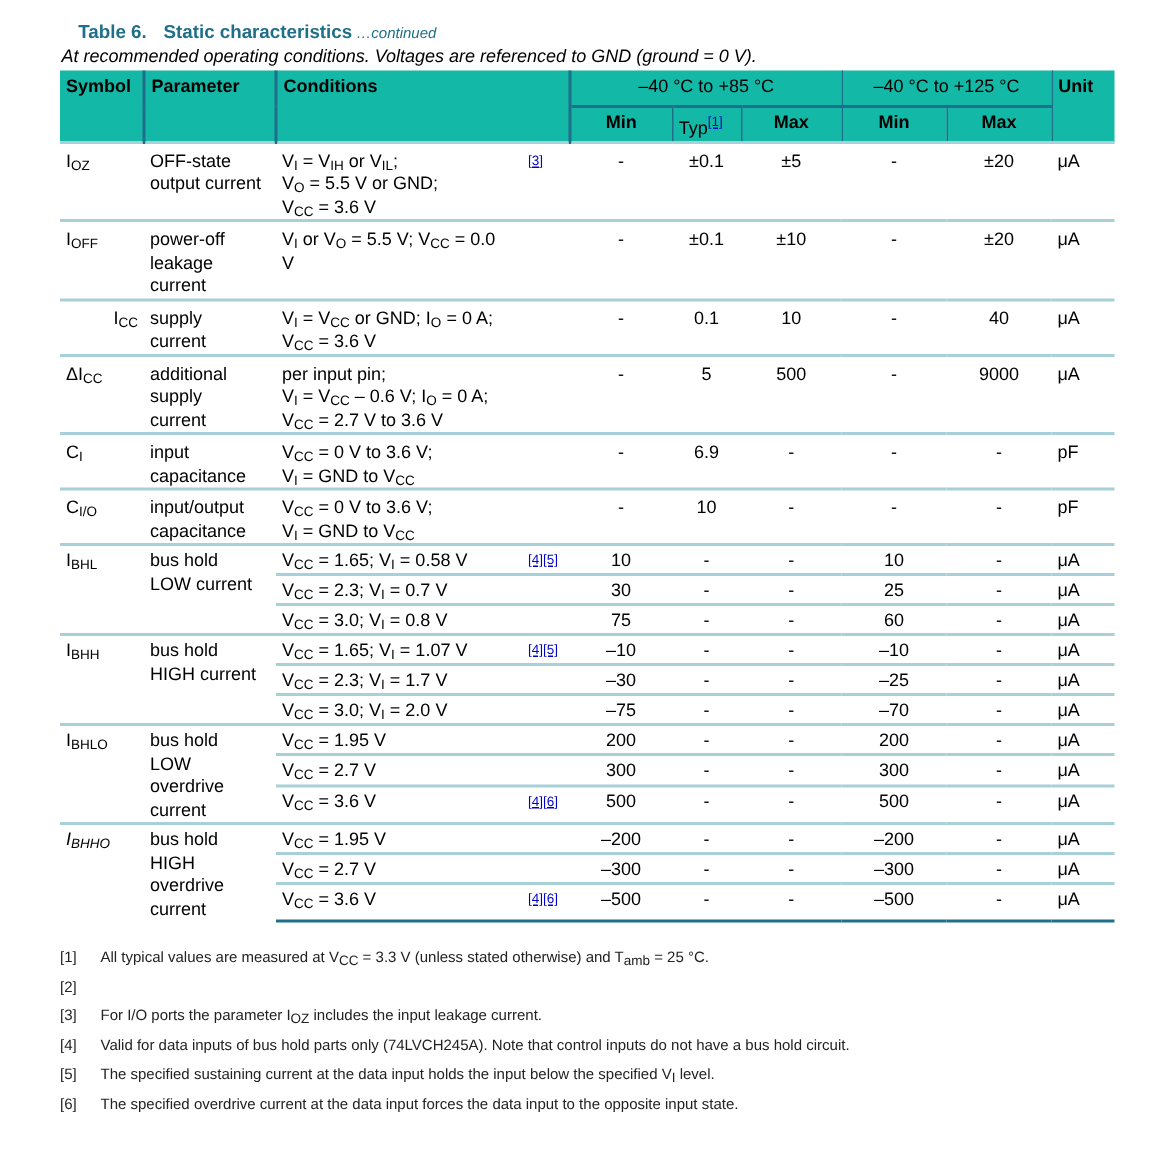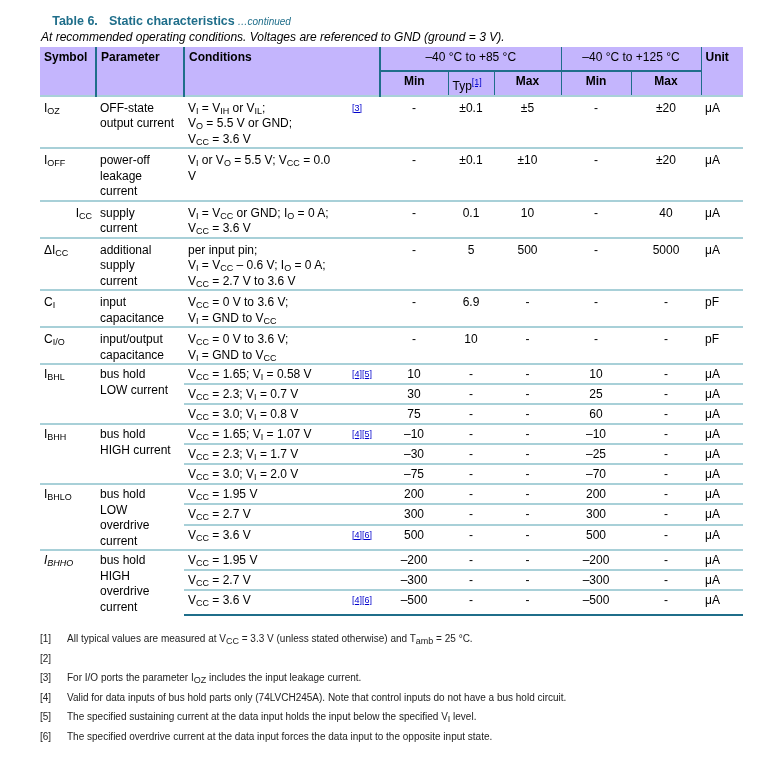--- a/index.html
+++ b/index.html
@@ -3,21 +3,21 @@
 <meta charset="utf-8">
 <style>
   html, body { margin: 0; padding: 0; background: #ffffff; }
   body { width: 769px; height: 781px; position: relative; font-family: "Liberation Sans", sans-serif; color: #000; overflow: hidden; }
   .title { position: absolute; left: 41px; top: 14px; font-size: 12.5px; font-weight: bold; color: #1f6e8a; }
   .title .num { display: inline-block; width: 68px; }
   .title .cont { font-weight: normal; font-style: italic; font-size: 10px; }
   .subtitle { position: absolute; left: 41px; top: 30px; font-size: 12px; font-style: italic; }
   table { position: absolute; left: 40px; top: 47px; width: 703px; border-collapse: collapse; font-size: 12px; }
   td, th { padding: 0 4px; vertical-align: top; line-height: 15.5px; }
-  thead th { background: #c4b5fd; font-weight: bold; text-align: left; }
+  thead th { background: #14b8a6; font-weight: bold; text-align: left; }
   thead .c { text-align: center; font-weight: bold; }
   .vsep { border-left: 2px solid #1f6e8a; }
   .hsep { border-top: 2px solid #1f6e8a; }
   .vthin { border-left: 1px solid #1f6e8a; }
   tbody td { font-size: 12px; }
   .rowgroup td { border-top: 2px solid #a8d0d8; }
   .subrow td.sub { border-top: 2px solid #a8d0d8; }
   .lastrow td { border-bottom: 2px solid #1f6e8a; }
   .num { text-align: center; }
   .ref { color: #0000cc; text-decoration: underline; font-size: 9px; vertical-align: top; }
@@ -28,21 +28,21 @@
   .note .nid { width: 27px; }
   .hdr-row1 th { height: 20px; padding-top: 3px; }
   .hdr-row2 th { height: 18px; padding-top: 2px; }
 </style>
 </head>
 <body>
 
 <div class="title">
   <span class="num">Table 6.</span><span>Static characteristics</span><span class="cont"> …continued</span>
 </div>
-<div class="subtitle">At recommended operating conditions. Voltages are referenced to GND (ground = 3 V).</div>
+<div class="subtitle">At recommended operating conditions. Voltages are referenced to GND (ground = 0 V).</div>
 
 <table>
   <colgroup>
     <col style="width:56px">
       <col style="width:88px">
       <col style="width:164px">
       <col style="width:32px">
     <col style="width:68px">
       <col style="width:46px">
       <col style="width:67px">
@@ -106,21 +106,21 @@
       </tr>
       <tr class="rowgroup" style="height: 51px;">
         <td style="padding-top: 4px;">ΔI<sub>CC</sub></td>
         <td style="padding-top: 4px;">additional<br>supply<br>current</td>
         <td style="padding-top: 4px;">per input pin;<br>V<sub>I</sub> = V<sub>CC</sub> – 0.6 V; I<sub>O</sub> = 0 A;<br>V<sub>CC</sub> = 2.7 V to 3.6 V</td>
         <td style="padding-top: 4px;"></td>
         <td class="num" style="padding-top: 4px;">-</td>
         <td class="num" style="padding-top: 4px;">5</td>
         <td class="num" style="padding-top: 4px;">500</td>
         <td class="num" style="padding-top: 4px;">-</td>
-        <td class="num" style="padding-top: 4px;">5000</td>
+        <td class="num" style="padding-top: 4px;">9000</td>
         <td style="padding-top: 4px;">μA</td>
       </tr>
       <tr class="rowgroup" style="height: 37px;">
         <td style="padding-top: 4px;">C<sub>I</sub></td>
         <td style="padding-top: 4px;">input<br>capacitance</td>
         <td style="padding-top: 4px;">V<sub>CC</sub> = 0 V to 3.6 V;<br>V<sub>I</sub> = GND to V<sub>CC</sub></td>
         <td style="padding-top: 4px;"></td>
         <td class="num" style="padding-top: 4px;">-</td>
         <td class="num" style="padding-top: 4px;">6.9</td>
         <td class="num" style="padding-top: 4px;">-</td>

